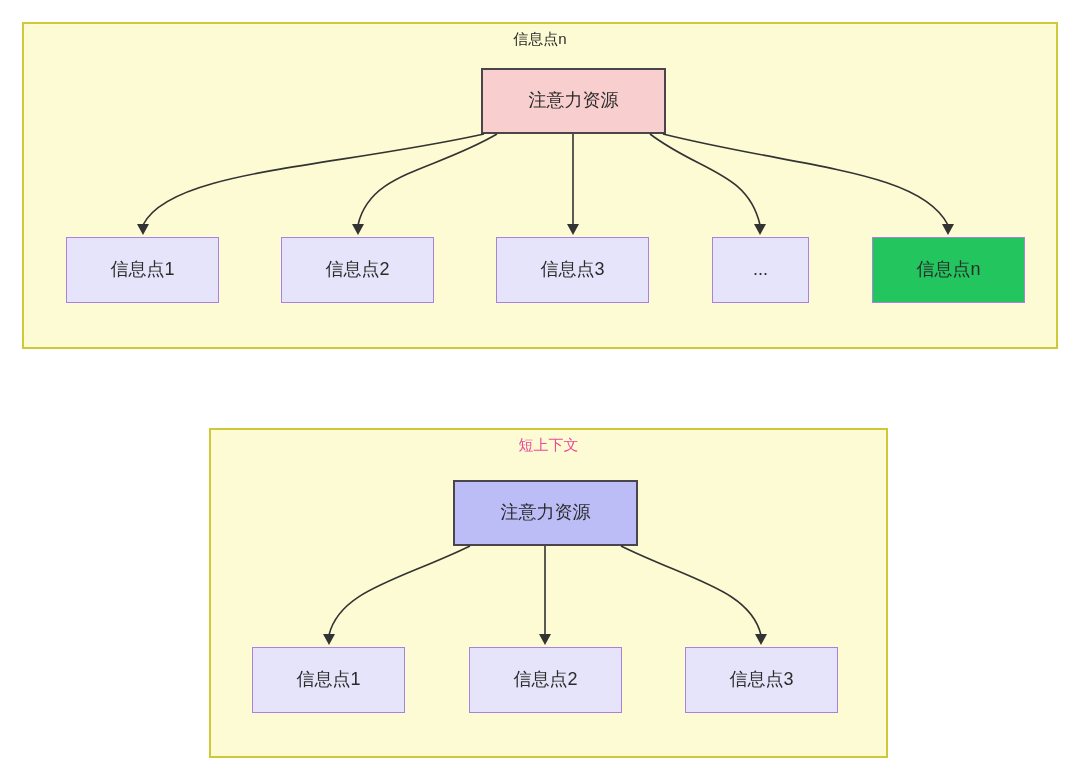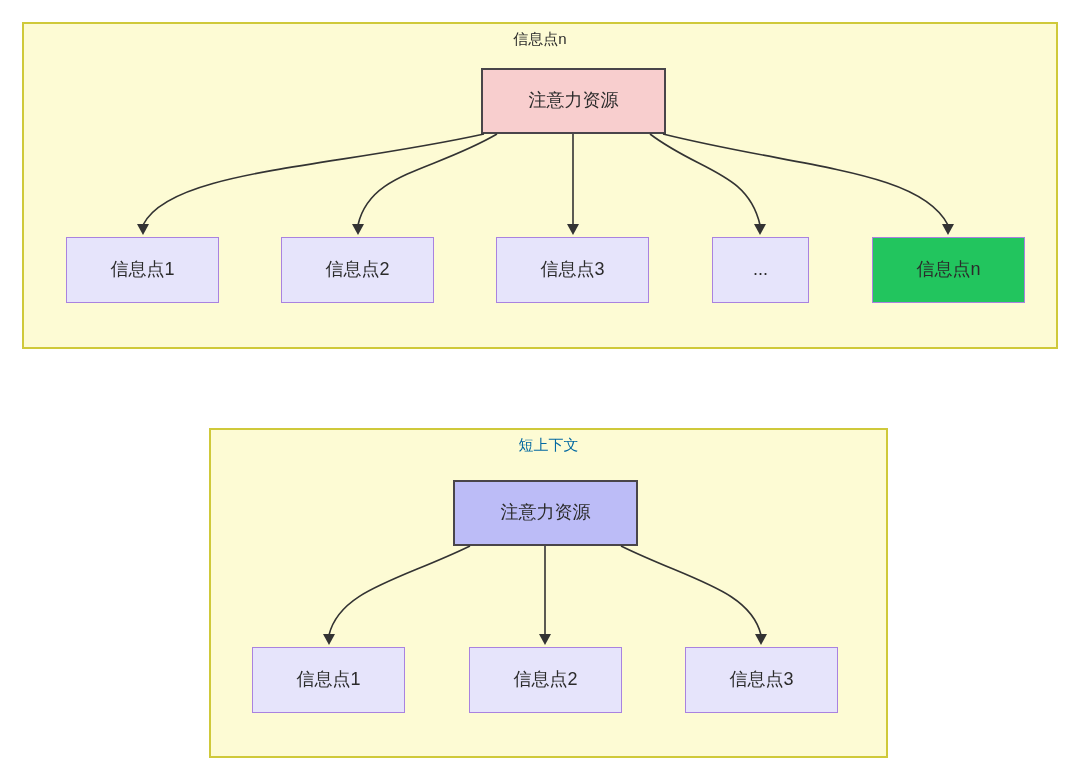--- a/index.html
+++ b/index.html
@@ -88,21 +88,21 @@
 
   <div class="node node-root-pink" id="root-long" style="left: 481px; top: 68px; width: 185px; height: 66px; background: rgb(248, 206, 206); border-color: rgb(73, 69, 74);">注意力资源</div>
 
   <div class="node node-leaf" id="long-leaf-0" style="left: 66px; top: 237px; width: 153px; height: 66px; background: rgb(230, 228, 251); border-color: rgb(169, 130, 224);">信息点1</div>
   <div class="node node-leaf" id="long-leaf-1" style="left: 281px; top: 237px; width: 153px; height: 66px; background: rgb(230, 228, 251); border-color: rgb(169, 130, 224);">信息点2</div>
   <div class="node node-leaf" id="long-leaf-2" style="left: 496px; top: 237px; width: 153px; height: 66px; background: rgb(230, 228, 251); border-color: rgb(169, 130, 224);">信息点3</div>
   <div class="node node-leaf" id="long-leaf-3" style="left: 712px; top: 237px; width: 97px; height: 66px; background: rgb(230, 228, 251); border-color: rgb(169, 130, 224);">...</div>
   <div class="node node-leaf" id="long-leaf-4" style="left: 872px; top: 237px; width: 153px; height: 66px; background: #22c55e; border-color: rgb(169, 130, 224);">信息点n</div>
 
   <div class="group-frame" id="frame-short-context" style="left: 209px; top: 428px; width: 679px; height: 330px; background: rgb(253, 251, 212); border-color: rgb(207, 201, 58);"></div>
-  <div class="group-title" id="title-short-context" style="left: 209px; width: 679px; top: 437px; color: #0369a1;">短上下文</div>
+  <div class="group-title" id="title-short-context" style="left: 209px; width: 679px; top: 437px; color: #ec4899;">短上下文</div>
 
   <div class="node node-root-periwinkle" id="root-short" style="left: 453px; top: 480px; width: 185px; height: 66px; background: rgb(188, 188, 247); border-color: rgb(73, 69, 74);">注意力资源</div>
 
   <div class="node node-leaf" id="short-leaf-0" style="left: 252px; top: 647px; width: 153px; height: 66px; background: rgb(230, 228, 251); border-color: rgb(169, 130, 224);">信息点1</div>
   <div class="node node-leaf" id="short-leaf-1" style="left: 469px; top: 647px; width: 153px; height: 66px; background: rgb(230, 228, 251); border-color: rgb(169, 130, 224);">信息点2</div>
   <div class="node node-leaf" id="short-leaf-2" style="left: 685px; top: 647px; width: 153px; height: 66px; background: rgb(230, 228, 251); border-color: rgb(169, 130, 224);">信息点3</div>
 
   <svg class="edge-layer" id="edge-layer" viewBox="0 0 1080 774" width="1080" height="774">
       <path d="M 484,134 C 330,168 170,170 143,225" class="edge-path" stroke="#333333"></path>
       <polygon points="137,224 149,224 143,235" class="arrow-head" fill="#333333"></polygon>

